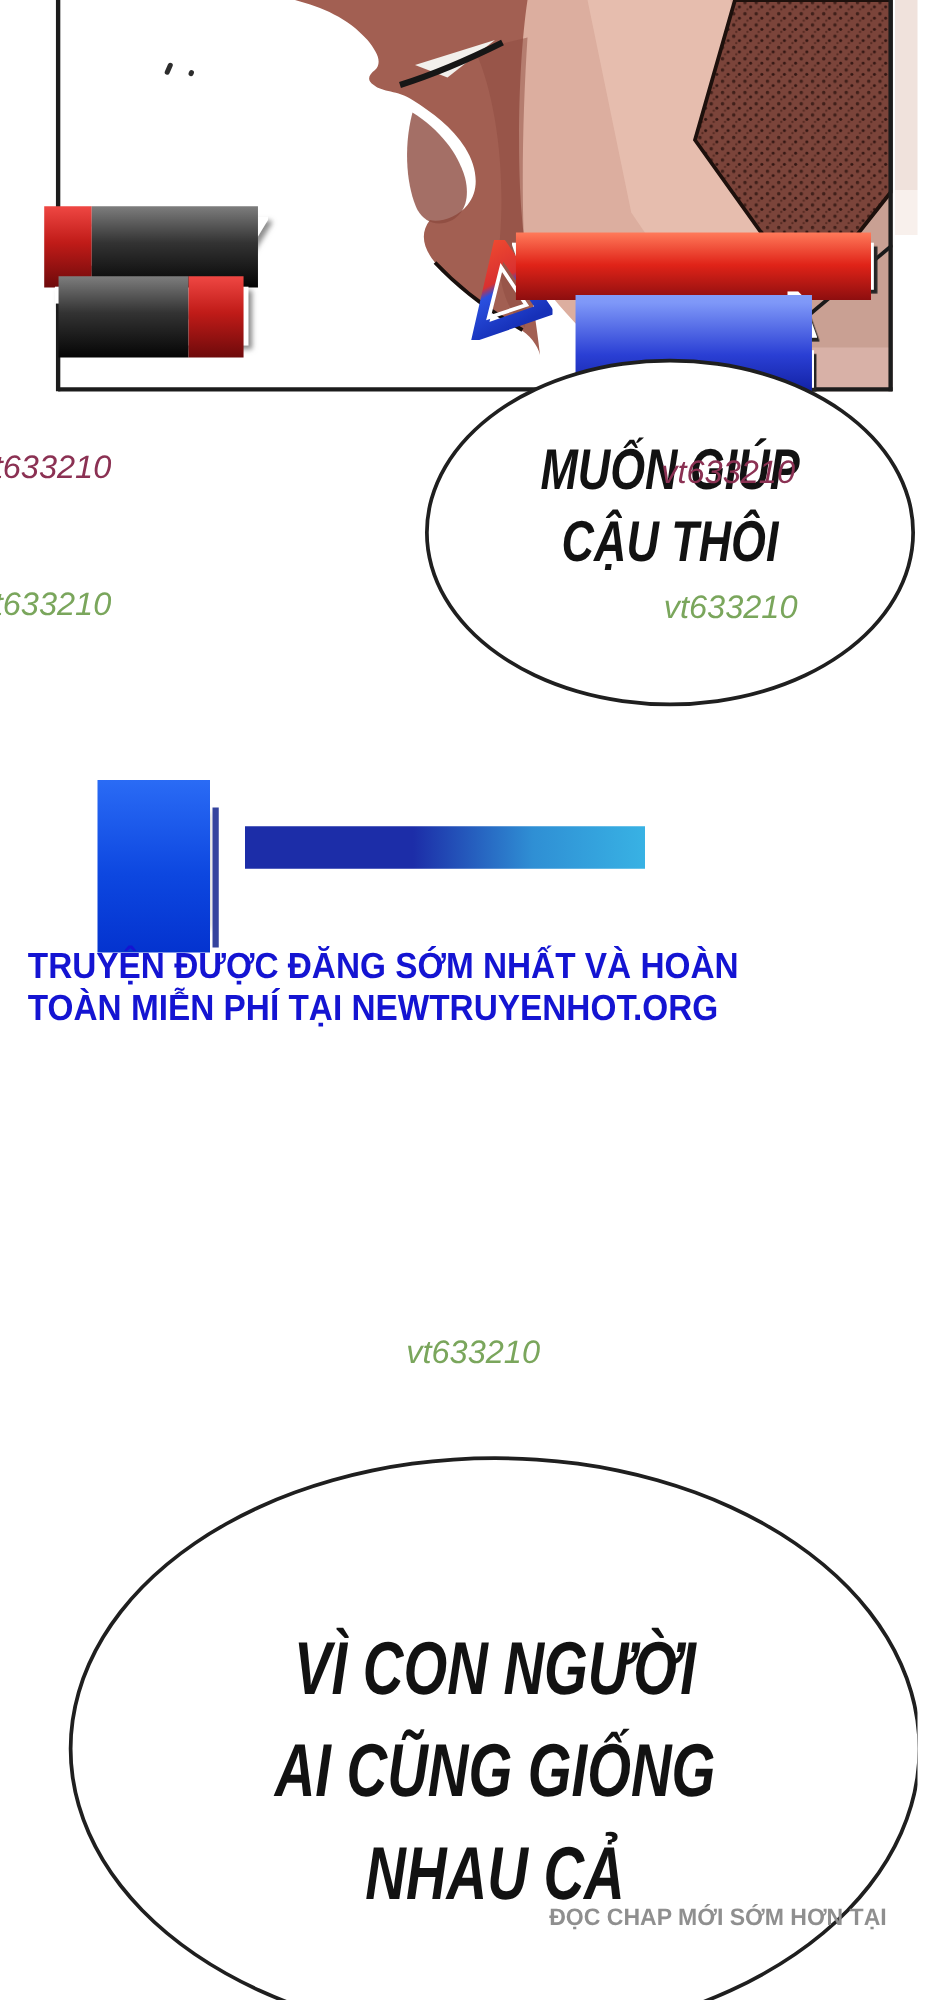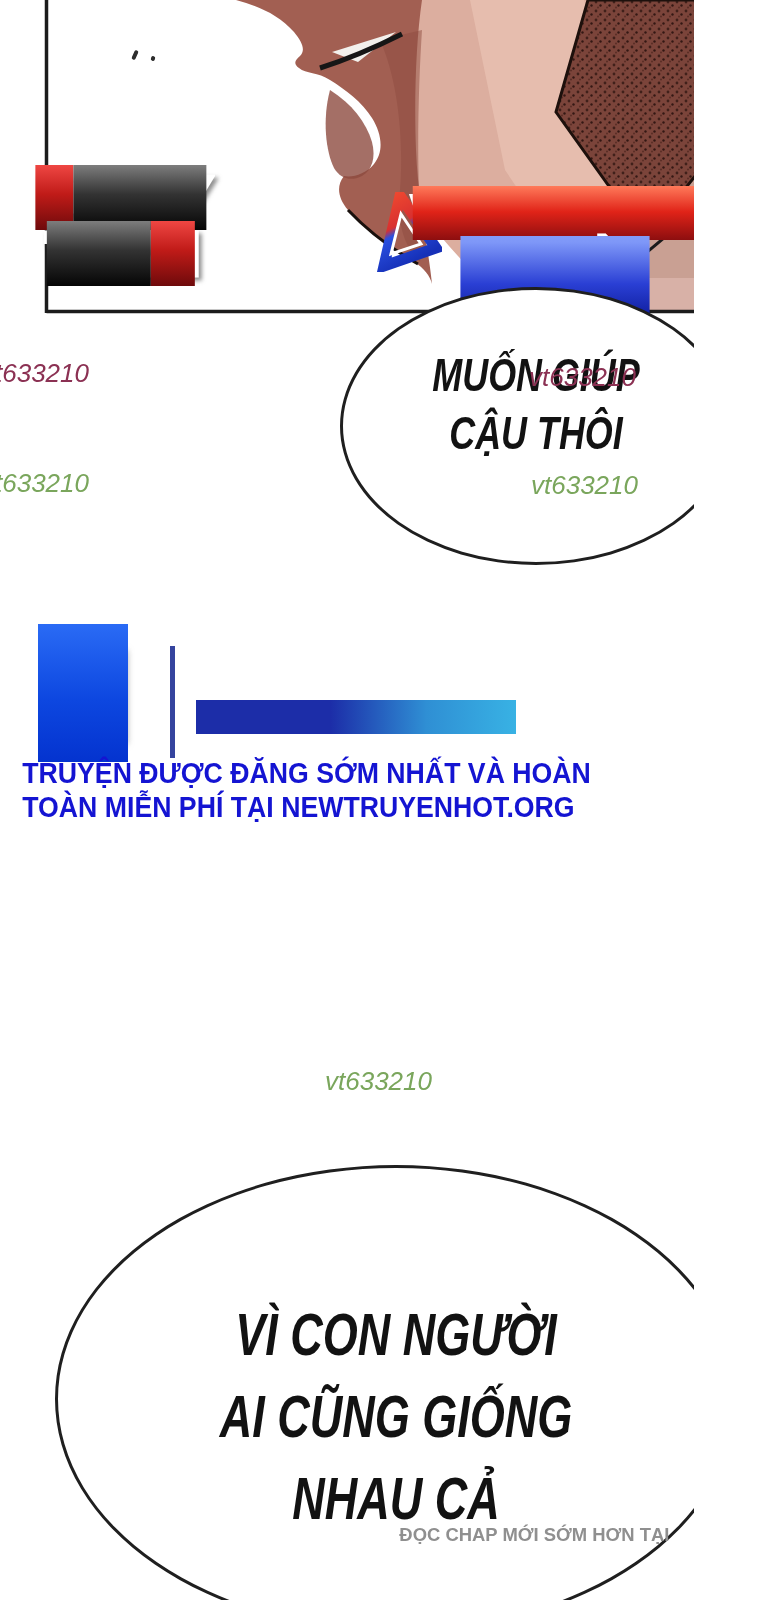--- a/index.html
+++ b/index.html
@@ -1,37 +1,37 @@
 <!DOCTYPE html>
 <html><head>
 <meta charset="utf-8">
 <style>
   html,body{margin:0;padding:0;background:#ffffff;}
   .page{position:relative;width:694px;height:1600px;overflow:hidden;background:#fff;
-        font-family:"Liberation Sans",sans-serif;}
+        font-family:"Liberation Sans",sans-serif;padding-left:40px;}
   .abs{position:absolute;}
 
   
   .outl{position:relative;display:inline-block;white-space:nowrap;}
   .outl .back{position:absolute;left:0;top:0;color:#fff;z-index:0;}
   .outl .front{position:relative;z-index:1;}
   .grad{-webkit-background-clip:text;background-clip:text;color:transparent;}
 
   
   .delay-logo{left:18px;top:170px;width:206px;text-align:center;
     font-weight:900;font-size:58px;line-height:56px;letter-spacing:-4px;z-index:3;}
   .dt-line{position:relative;height:56px;}
   .dt-line .lyr{position:absolute;left:50%;transform:translateX(-50%);}
   .dt-back{-webkit-text-stroke:7px #fff;color:#fff;
     filter:drop-shadow(3px 3px 2px rgba(50,50,50,.55));}
   .seg-red{background:linear-gradient(180deg,#ef4743 0%,#c01b18 45%,#6e0a0b 100%);}
   .seg-dark{background:linear-gradient(180deg,#7d7d7d 0%,#333333 45%,#050505 100%);}
 
   
-  .vlog-logo{left:362px;top:186px;width:386px;text-align:center;z-index:3;}
+  .vlog-logo{left:362px;top:186px;width:386px;text-align:right;z-index:3;}
   .vlog-title{position:relative;height:47px;font-size:46px;font-weight:900;letter-spacing:-2px;}
   .vlog-title .lyr{position:absolute;left:50%;transform:translateX(-50%) scaleX(.95);}
   .vt-back{-webkit-text-stroke:6px #fff;color:#fff;filter:drop-shadow(3px 3px 0 #242424);}
   .vt-fill{background:linear-gradient(180deg,#ff7a5a 0%,#e02318 48%,#8d0e0f 100%);}
   .vlog-tag{position:relative;height:36px;font-size:35px;font-weight:900;letter-spacing:-1px;margin-top:3px;}
   .vlog-tag .lyr{position:absolute;left:50%;transform:translateX(-50%) scaleX(.98);}
   .vg-back{-webkit-text-stroke:6px #fff;color:#fff;filter:drop-shadow(2px 3px 0 #242424);}
   .vg-fill{background:linear-gradient(180deg,#829bf8 0%,#7e97f8 8%,#2a3fd4 60%,#101fa0 100%);}
 
   
@@ -53,21 +53,21 @@
   .wm-green{color:#7aa65c;}
 
   
   .n-logo{left:38px;top:638px;font-size:124px;font-weight:900;line-height:110px;z-index:3;}
   .n-back{-webkit-text-stroke:8px #fff;color:#fff;
     filter:drop-shadow(4px 4px 3px rgba(90,90,90,.55));}
   .n-fill{background:linear-gradient(180deg,#2a6bf5 0%,#0d47e0 55%,#0433cf 100%);}
   .credit-divider{left:170px;top:646px;width:5px;height:112px;background:#35449e;z-index:3;}
   .credit-serif{left:196px;width:320px;text-align:center;
     font-family:"Liberation Serif",serif;font-weight:700;font-size:30px;white-space:nowrap;z-index:3;}
-  .cs1{top:700px;background:linear-gradient(90deg,#1c2da8 0%,#1c2da8 42%,#2f8fd4 72%,#38b2e4 100%);text-decoration:underline;}
+  .cs1{top:661px;background:linear-gradient(90deg,#1c2da8 0%,#1c2da8 42%,#2f8fd4 72%,#38b2e4 100%);text-decoration:underline;}
   .cs2{top:702px;background:linear-gradient(90deg,#2636c8 0%,#4a3fd4 35%,#7c2cd8 65%,#2f86d8 100%);}
   .credit-bold{left:0px;width:556px;text-align:center;font-weight:900;font-size:29px;
     color:#1414d2;white-space:nowrap;transform:scaleX(.92);transform-origin:center;z-index:3;}
   .cb1{top:757px;} .cb2{top:791px;}
 
   
   .f-gray{right:25px;top:1524px;font-size:19px;font-weight:700;color:#8f8f8f;
     white-space:nowrap;transform:scaleX(.97);transform-origin:right;z-index:7;}
 
   

